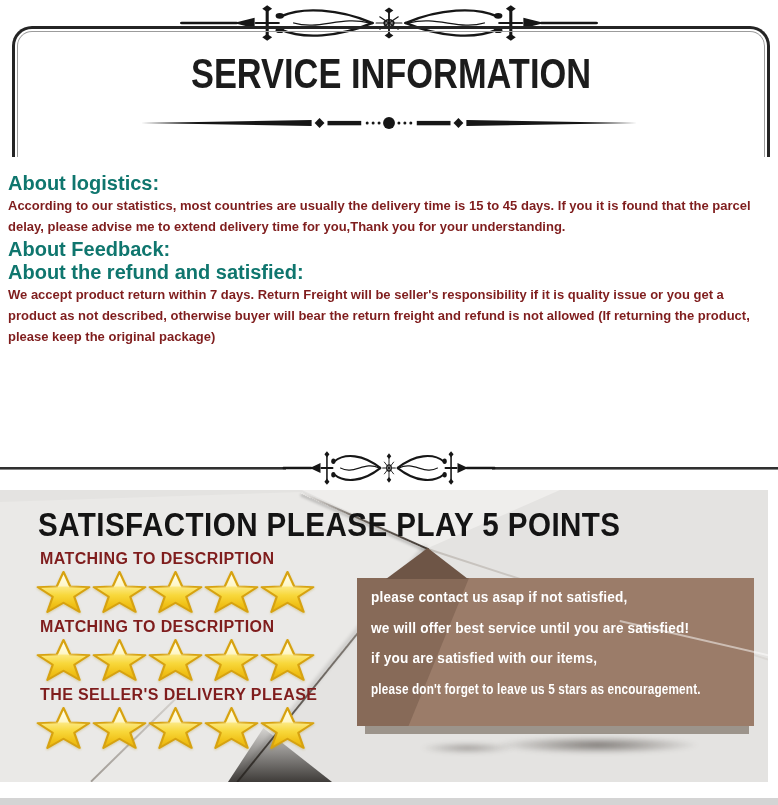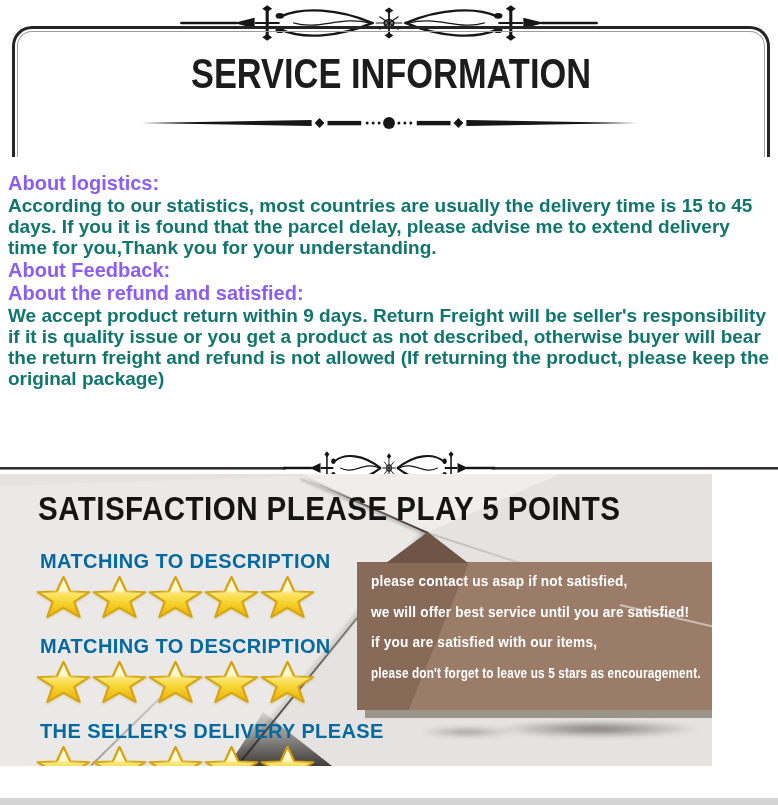--- a/index.html
+++ b/index.html
@@ -21,33 +21,33 @@
   }
   .hdr-title{
     position:absolute;left:0;top:20px;width:100%;text-align:center;
     font-size:43px;font-weight:bold;color:#1c1c1c;letter-spacing:0px;
     transform:scaleX(.80);transform-origin:50% 50%;white-space:nowrap;
   }
   .hdr-divider{position:absolute;left:126px;top:86px;width:496px;height:16px;}
   
   .about{position:absolute;left:8px;top:172px;width:762px;}
   .about h3{
-    margin:0;font-size:20px;line-height:23px;color:#8b5cf6;font-weight:bold;letter-spacing:0;
+    margin:0;font-size:20px;line-height:23px;color:#0f766e;font-weight:bold;letter-spacing:0;
   }
   .about p{
-    margin:0 0 1px 0;font-size:19px;line-height:21px;font-weight:bold;color:#0f766e;
+    margin:0 0 1px 0;font-size:13px;line-height:21px;font-weight:bold;color:#7f1d1d;
   }
   
   .rule{position:absolute;top:467px;height:3px;background:linear-gradient(180deg,#303030 0%,#303030 55%,#b7b7b7 100%);}
   .rule.left{left:0;width:286px;}
   .rule.right{left:492px;width:286px;}
   .orn-mid{position:absolute;left:282px;top:448px;width:214px;height:40px;}
   
   .sect{
-    position:absolute;left:0;top:474px;width:712px;height:292px;
+    position:absolute;left:0;top:490px;width:768px;height:292px;
     background:#e4e3e1;overflow:hidden;
   }
   .sheet{position:absolute;left:0;top:0;width:768px;height:292px;
     clip-path:polygon(0px 12px,302px 2px,428px 58px,238px 292px,0px 292px);
     background:#eae9e7;}
   .flap{position:absolute;left:0;top:0;width:768px;height:292px;
     clip-path:polygon(302px 0px,560px 0px,428px 58px);
     background:#efeeec;}
   .crease{position:absolute;height:2px;transform-origin:0 0;}
   .crease.a{left:302px;top:2px;width:139px;transform:rotate(24deg);
@@ -63,27 +63,27 @@
   .crease.e{left:620px;top:130px;width:163px;transform:rotate(13deg);z-index:6;
     background:rgba(255,255,255,.5);}
   .wedge{position:absolute;left:228px;top:238px;width:104px;height:54px;
     clip-path:polygon(34% 0,100% 100%,0 100%);
     background:linear-gradient(180deg,rgba(70,62,55,.12),rgba(40,37,34,.88));}
   .sect-title{
     position:absolute;left:38px;top:15px;font-size:34px;font-weight:bold;color:#141414;
     transform:scaleX(.87);transform-origin:0 50%;white-space:nowrap;z-index:3;letter-spacing:.5px;
   }
   .ratings{position:absolute;left:40px;top:60px;z-index:3;}
-  .rate-label{font-size:20px;font-weight:bold;color:#0369a1;letter-spacing:.4px;white-space:nowrap;margin-top:16px;}
+  .rate-label{font-size:16px;font-weight:bold;color:#7f1d1d;letter-spacing:.4px;white-space:nowrap;}
   .stars-row{display:flex;margin:2px 0 4px -4px;}
   .star{width:55px;height:44px;margin-right:1px;filter:drop-shadow(0 1px 1px rgba(180,150,20,.35));}
   .rate-group{margin-bottom:1px;}
   
   .notice-shadow{position:absolute;left:365px;top:96px;width:384px;height:148px;background:#9c948b;z-index:2;}
-  .notice{position:absolute;left:357px;top:88px;width:384px;height:148px;background:#9b7c69;z-index:3;}
+  .notice{position:absolute;left:357px;top:88px;width:384px;height:148px;background:#9b7c69;z-index:3;padding-left:13px;}
   .notice-foldshade{position:absolute;left:0;top:0;width:112px;height:148px;
     clip-path:polygon(0 0,100% 0,46% 100%,0 100%);background:rgba(78,55,42,.26);}
   .fold-tri{position:absolute;left:386px;top:58px;width:82px;height:31px;z-index:4;
     clip-path:polygon(51% 0,0 100%,100% 100%);background:#6e5546;}
   .n-lines{position:absolute;left:14px;top:10px;width:370px;}
   .n-line{
     font-size:15.5px;font-weight:bold;color:#ffffff;white-space:nowrap;
     transform:scaleX(.88);transform-origin:0 50%;margin-bottom:12.5px;letter-spacing:.2px;
   }
   .n-line.tight{transform:scaleX(.76);}
@@ -159,21 +159,21 @@
     <rect class="fl-fill" x="316.5" y="4.5" width="7" height="7" transform="rotate(45 320 8)"></rect>
     <polygon class="fl-fill" points="500,8 328,4.9 328,11.1"></polygon>
   </svg>
 </div>
 
 <div class="about">
   <h3>About logistics:</h3>
   <p>According to our statistics, most countries are usually the delivery time is 15 to 45 days. If you it is found that the parcel delay, please advise me to extend delivery time for you,Thank you for your understanding.</p>
   <h3>About Feedback:</h3>
   <h3>About the refund and satisfied:</h3>
-  <p>We accept product return within 9 days. Return Freight will be seller's responsibility if it is quality issue or you get a product as not described, otherwise buyer will bear the return freight and refund is not allowed (If returning the product, please keep the original package)</p>
+  <p>We accept product return within 7 days. Return Freight will be seller's responsibility if it is quality issue or you get a product as not described, otherwise buyer will bear the return freight and refund is not allowed (If returning the product, please keep the original package)</p>
 </div>
 
 <div class="rule left"></div>
 <div class="rule right"></div>
 <svg class="orn-mid" viewBox="0 0 300 44" preserveAspectRatio="none">
     <use href="#flourish"></use>
   </svg>
 
 <div class="sect">
   <div class="sheet"></div>

